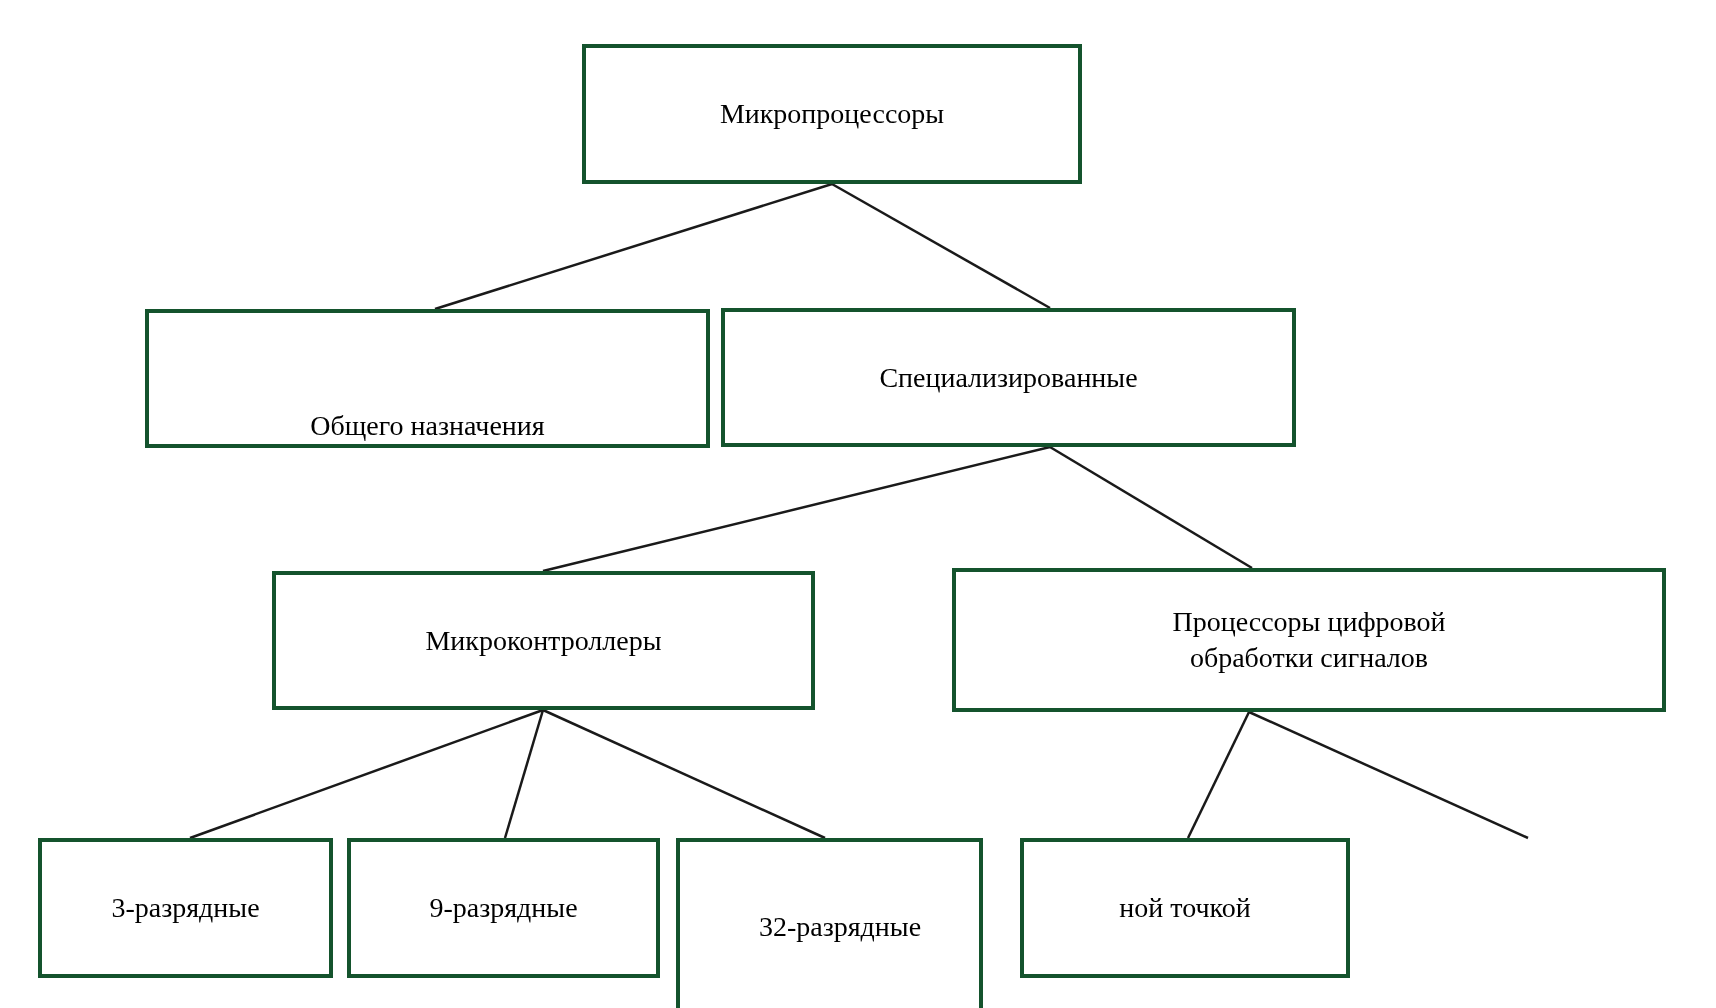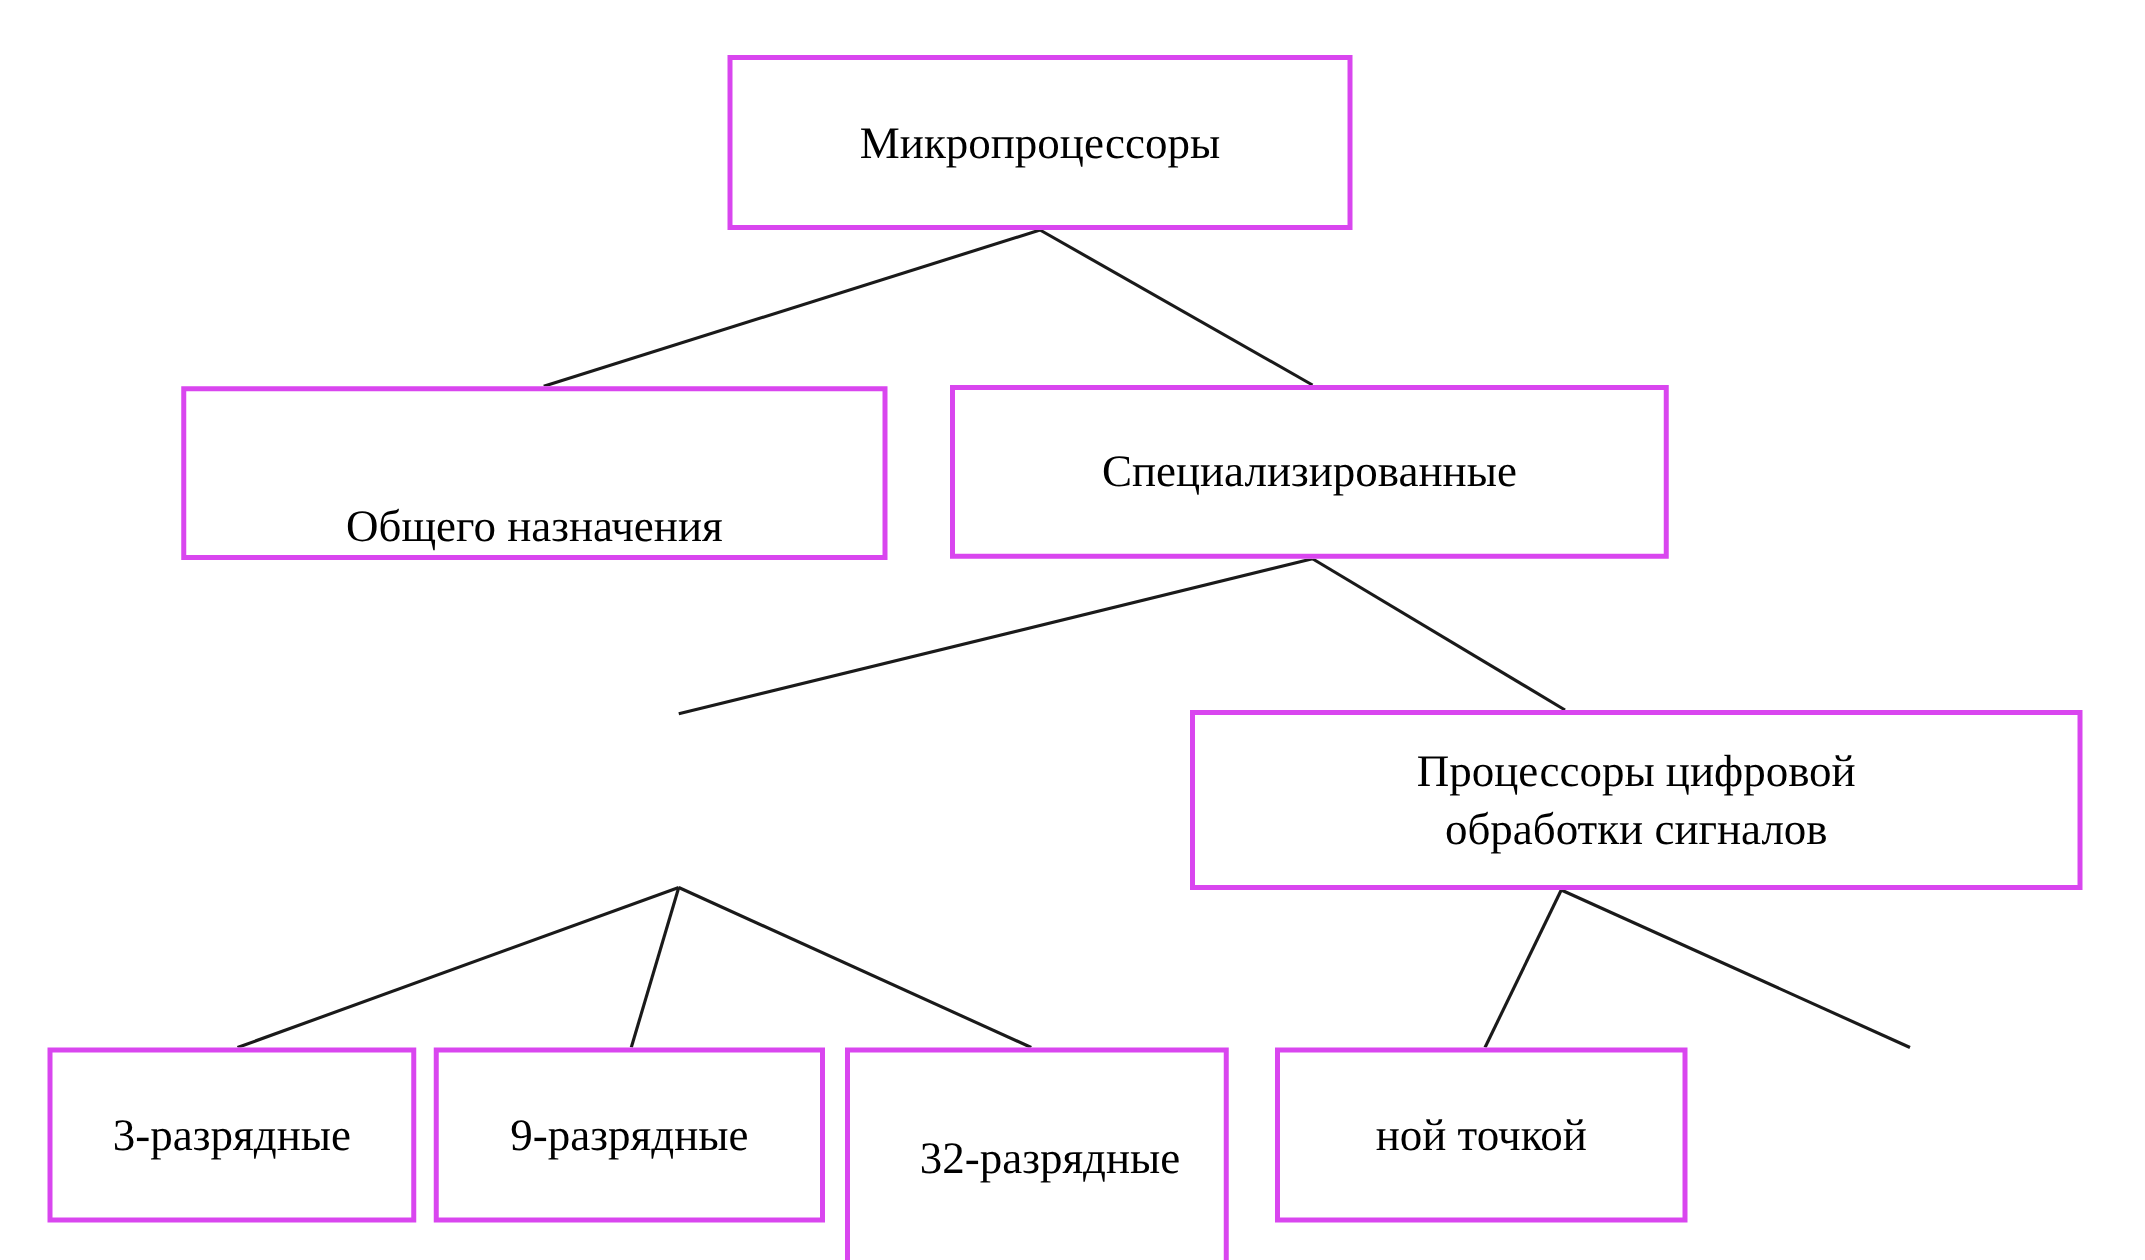--- a/index.html
+++ b/index.html
@@ -23,28 +23,28 @@
     width: 1716px;
     height: 1008px;
   }
   #edges line {
     stroke: #1a1a1a;
     stroke-width: 2.5;
   }
   .box {
     position: absolute;
     box-sizing: border-box;
-    border: 4px solid #d946ef;
+    border: 4px solid #14532d;
     background: #ffffff;
     display: flex;
     flex-direction: column;
     align-items: center;
     justify-content: center;
     text-align: center;
-    font-size: 36px;
+    font-size: 28px;
     line-height: 1.28;
     white-space: nowrap;
   }
   .box span { display: block; }
 </style>
 </head>
 <body>
 
 <div id="canvas">
 
@@ -61,24 +61,27 @@
   </svg>
 
   <div class="box" style="left:582px; top:44px; width:500px; height:140px;">
     <span>Микропроцессоры</span>
   </div>
 
   <div class="box" style="left:145px; top:309px; width:565px; height:139px;justify-content:flex-end;">
     <span>Общего назначения</span>
   </div>
 
-  <div class="box" style="left:760px; top:308px; width:575px; height:139px;">
+  <div class="box" style="left:721px; top:308px; width:575px; height:139px;">
     <span>Специализированные</span>
   </div>
 
+  <div class="box" style="left:272px; top:571px; width:543px; height:139px;">
+    <span>Микроконтроллеры</span>
+  </div>
 
   <div class="box" style="left:952px; top:568px; width:714px; height:144px;">
     <span>Процессоры цифровой</span>
     <span>обработки сигналов</span>
   </div>
 
   <div class="box" style="left:38px; top:838px; width:295px; height:140px;">
     <span>3-разрядные</span>
   </div>
 

